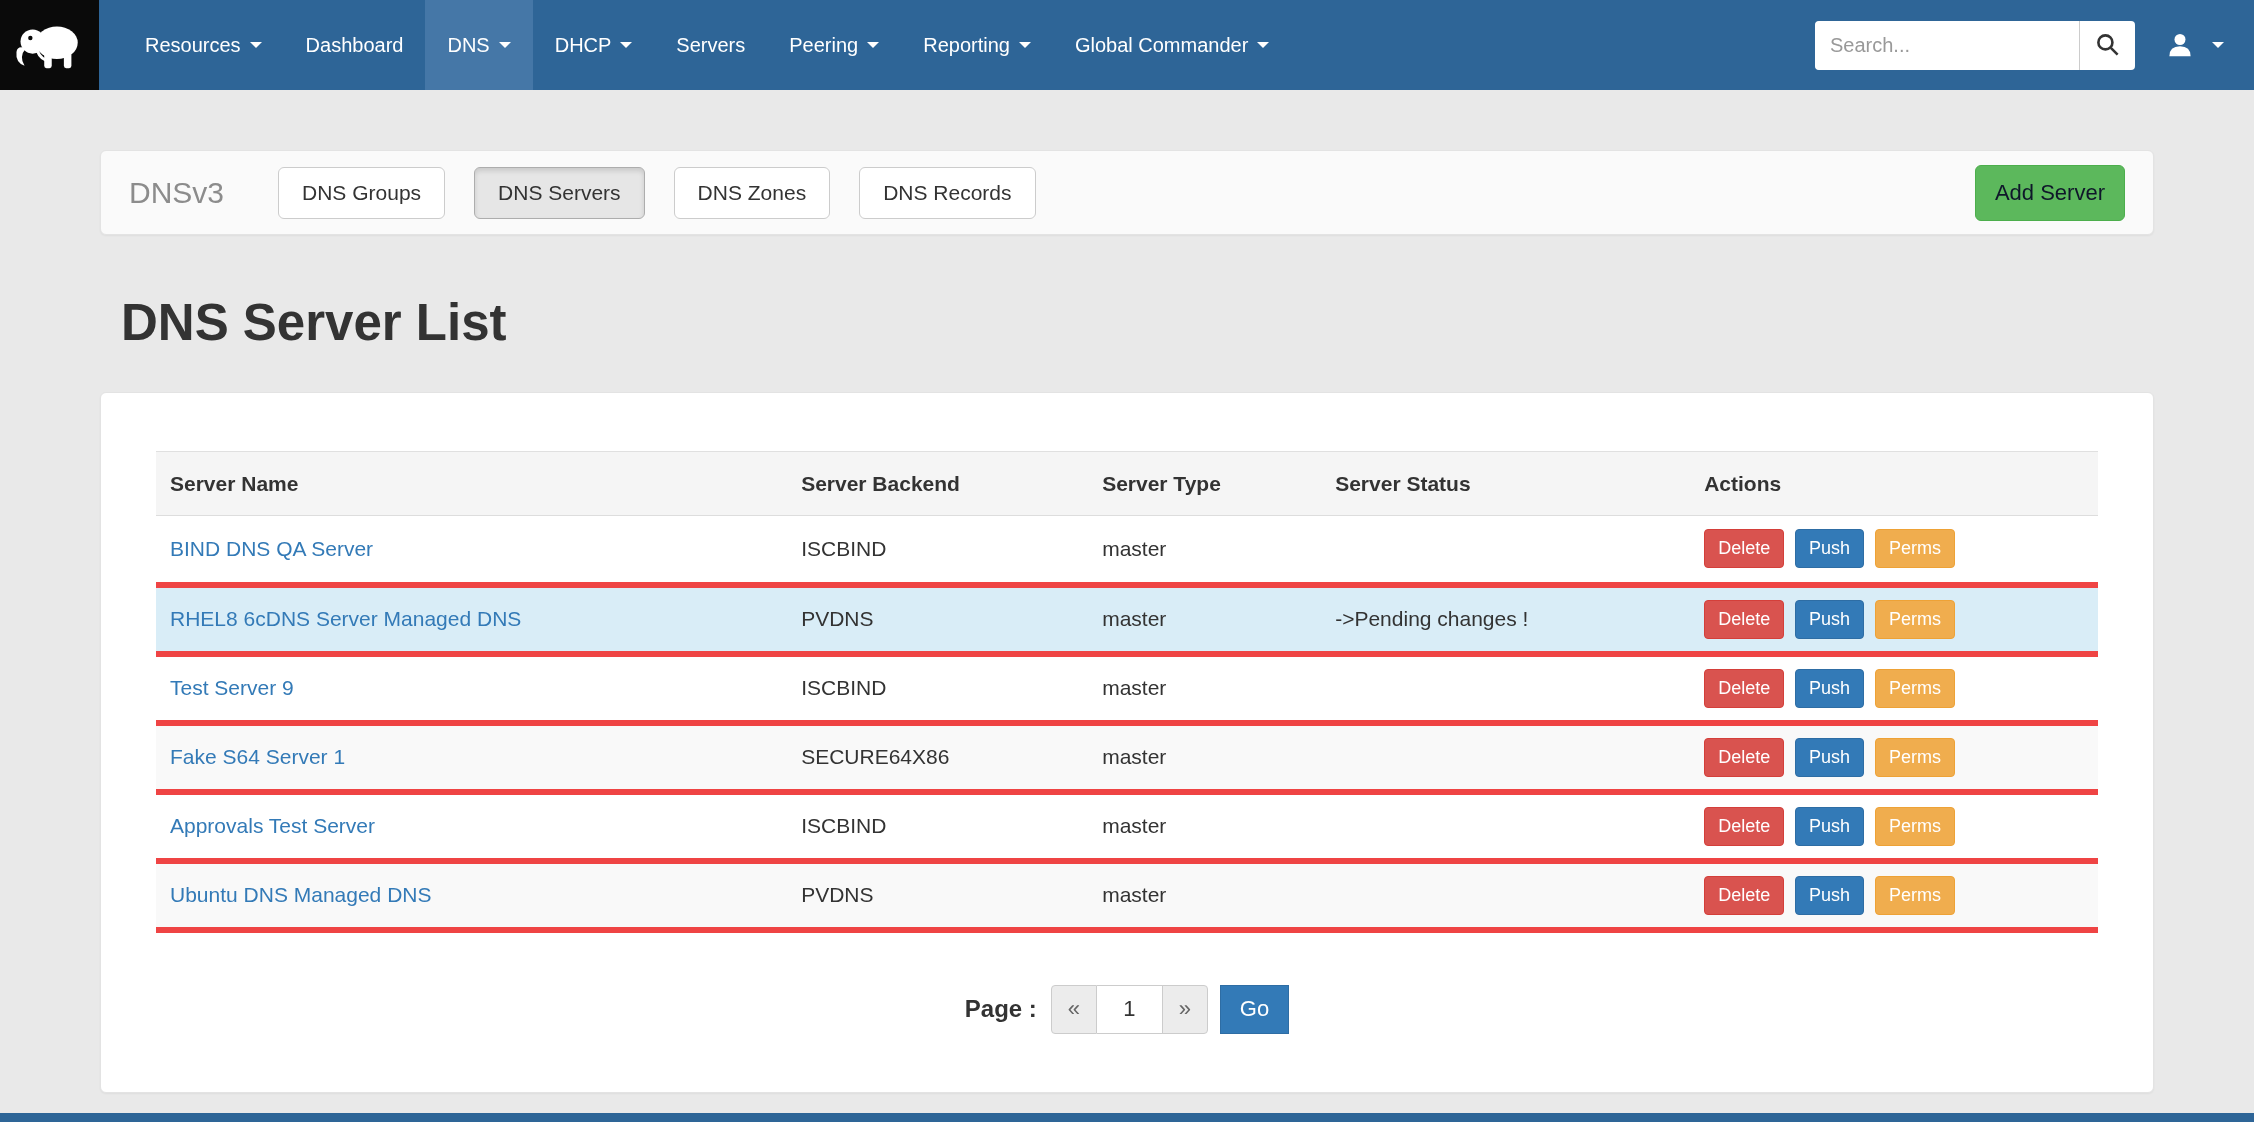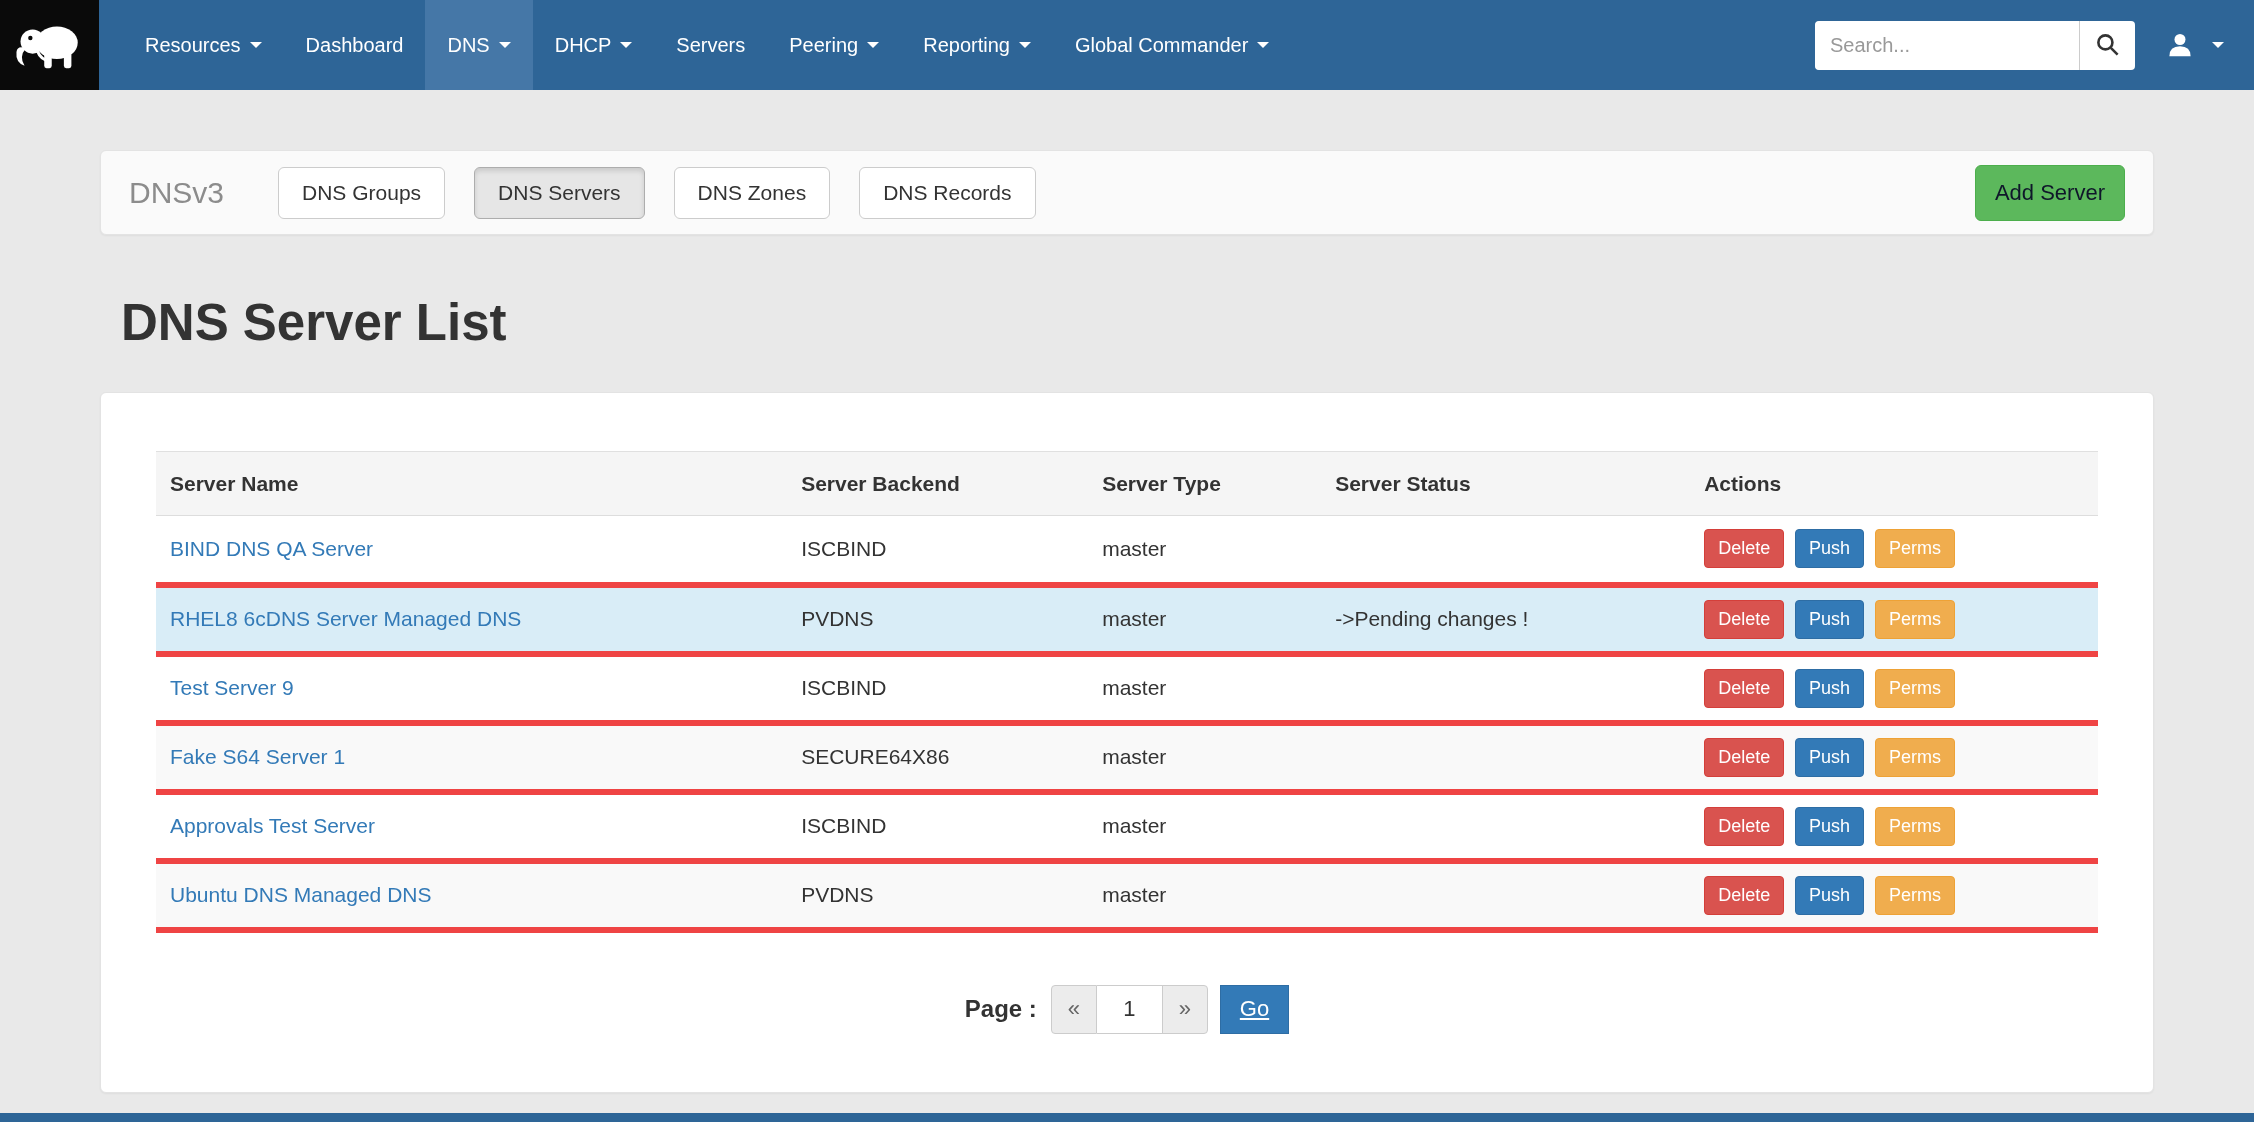--- a/index.html
+++ b/index.html
@@ -71,21 +71,21 @@
   .pagination-row { display:flex; align-items:center; justify-content:center; margin-top:52px; }
   .page-label { font-weight:700; font-size:24px; margin-right:14px; }
   .pager { display:flex; }
   .pg-btn { height:49px; min-width:46px; background:#ececec; color:#666; border:1px solid #ccc;
             font-size:22px; cursor:pointer; font-family:inherit; }
   .pg-btn.first { border-radius:4px 0 0 4px; }
   .pg-btn.last  { border-radius:0 4px 4px 0; margin-left:-1px; }
   .pg-input { width:66px; height:49px; border:1px solid #ccc; border-left:none; text-align:center;
               font-size:22px; font-family:inherit; color:#333; outline:none; }
   .go-btn { margin-left:12px; height:49px; background:#337ab7; border:1px solid #2e6da4; color:#fff;
-            font-size:22px; padding:0 19px; border-radius:0; cursor:pointer; font-family:inherit;text-decoration:underline; }
+            font-size:22px; padding:0 19px; border-radius:0; cursor:pointer; font-family:inherit; }
 
   
   .footer { position:absolute; left:0; bottom:0; width:100%; height:9px; background:#2e6597; }
 </style>
 </head>
 <body>
 
 <nav class="navbar">
   <div class="logo">
     <svg viewBox="0 0 64 64">

